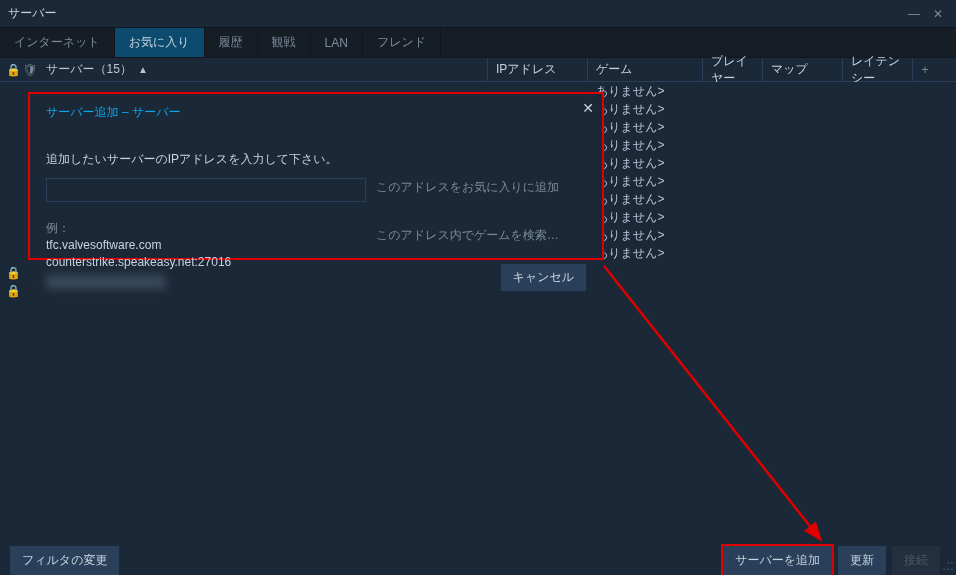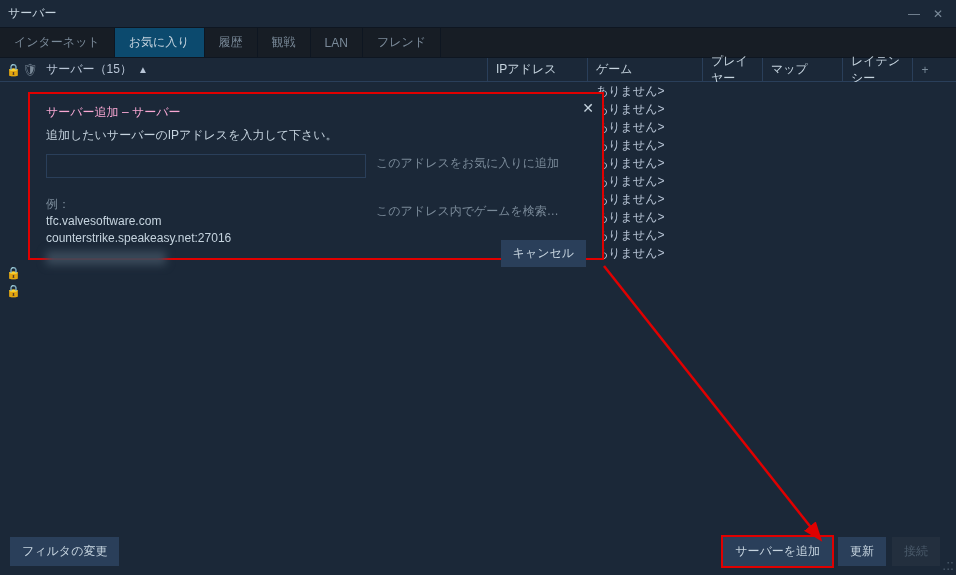--- a/index.html
+++ b/index.html
@@ -25,29 +25,29 @@
 .row{display:flex;height:18px;align-items:flex-end;padding-left:6px;color:#c6d4df}
 .row .lock{width:16px;text-align:center;color:#c6d4df}
 .row .vac{width:16px}
 .row .c-server{width:450px;padding-left:8px}
 .row .c-ip{width:100px;padding-left:8px}
 .row .c-game{width:115px;padding-left:8px;white-space:nowrap;overflow:hidden}
 .row .c-player{width:60px;padding-left:8px}
 .row .c-map{width:80px;padding-left:8px}
 .row .c-lat{width:70px;padding-left:8px}
 .blur{filter:blur(4px);background:#3a4a5a;color:transparent;height:14px;margin:2px 8px;border-radius:2px}.blur.w2{width:180px}.blur.w3{width:90px}.blur.w4{width:60px}.blur.w5{width:40px}
-.footer{position:absolute;bottom:0;left:0;right:0;height:48px;display:flex;align-items:center;padding:0 10px;background:#1b2838}
+.footer{position:absolute;bottom:0;left:0;right:0;height:48px;display:flex;align-items:flex-end;padding:0 10px;background:#1b2838}
 .footer .btn{background:#2a3f5a;padding:6px 12px;color:#c6d4df;cursor:pointer;margin-right:6px}
 .footer .btn.disabled{background:#232f3e;color:#4a5a6a;cursor:default}
 .footer .spacer{flex:1}
 .footer .btn.highlight{outline:2px solid #e00000}
 .resize-grip{position:absolute;bottom:2px;right:2px;color:#4a5a6a;font-size:14px}
 
 .dialog{position:absolute;top:92px;left:28px;width:576px;height:168px;background:#1b2838;border:2px solid #e00000;padding:10px 16px}
-.dialog .dlg-title{color:#f9a8d4;margin-bottom:6px}
+.dialog .dlg-title{color:#0ea5e9;margin-bottom:30px}
 .dialog .dlg-close{position:absolute;top:6px;right:8px;color:#c6d4df;cursor:pointer;font-size:14px}
 .dialog .dlg-row{display:flex;align-items:flex-end;margin-bottom:8px}
 .dialog .dlg-left{width:330px}
 .dialog .dlg-right{flex:1}
 .dialog .dlg-prompt{color:#c6d4df;margin-bottom:10px}
 .dialog .ip-input{width:320px;height:24px;background:#1b2838;border:1px solid #2a3f5a;color:#c6d4df;padding:0 6px}
 .dialog .link{color:#7a8a99;margin-bottom:6px;cursor:pointer}
 .dialog .example-label{color:#7a8a99;margin-top:10px}
 .dialog .example{color:#c6d4df;line-height:1.4}
 .dialog .cancel-btn{background:#2a3f5a;padding:5px 12px;color:#c6d4df;cursor:pointer;float:right;margin-top:14px}

